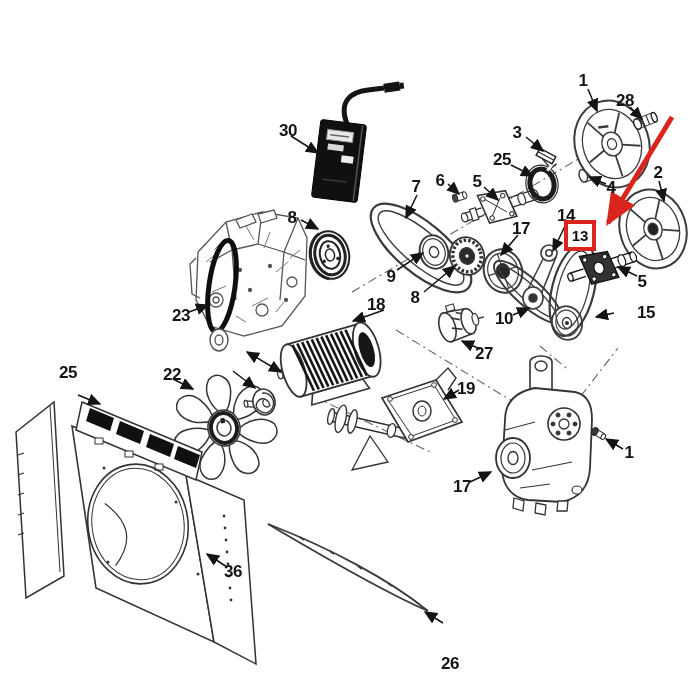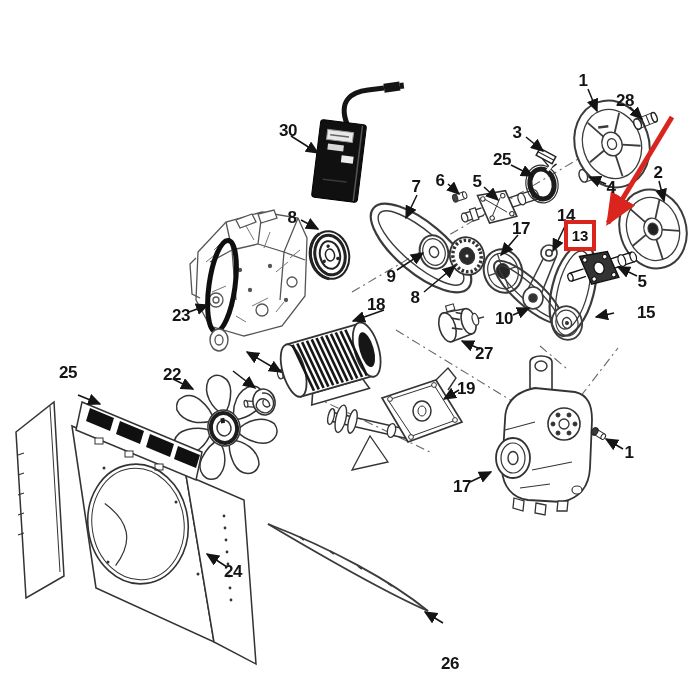--- a/index.html
+++ b/index.html
@@ -428,21 +428,21 @@
   <div class="callout" style="left:415px;top:297px">8</div>
   <div class="callout" style="left:521px;top:228px">17</div>
   <div class="callout" style="left:566px;top:215px">14</div>
   <div class="callout" style="left:646px;top:312px">15</div>
   <div class="callout" style="left:629px;top:452px">1</div>
   <div class="callout" style="left:462px;top:486px">17</div>
   <div class="callout" style="left:376px;top:304px">18</div>
   <div class="callout" style="left:466px;top:388px">19</div>
   <div class="callout" style="left:172px;top:374px">22</div>
   <div class="callout" style="left:181px;top:315px">23</div>
-  <div class="callout" style="left:233px;top:571px">24</div>
+  <div class="callout" style="left:233px;top:571px">36</div>
   <div class="callout" style="left:68px;top:372px">25</div>
   <div class="callout" style="left:450px;top:663px">26</div>
   <div class="callout" style="left:484px;top:353px">27</div>
   <div class="callout" style="left:625px;top:100px">28</div>
   <div class="callout" style="left:502px;top:159px">25</div>
   <div class="callout" style="left:288px;top:130px">30</div>
 
   <div class="hl-box">
     <span>13</span>
   </div>

